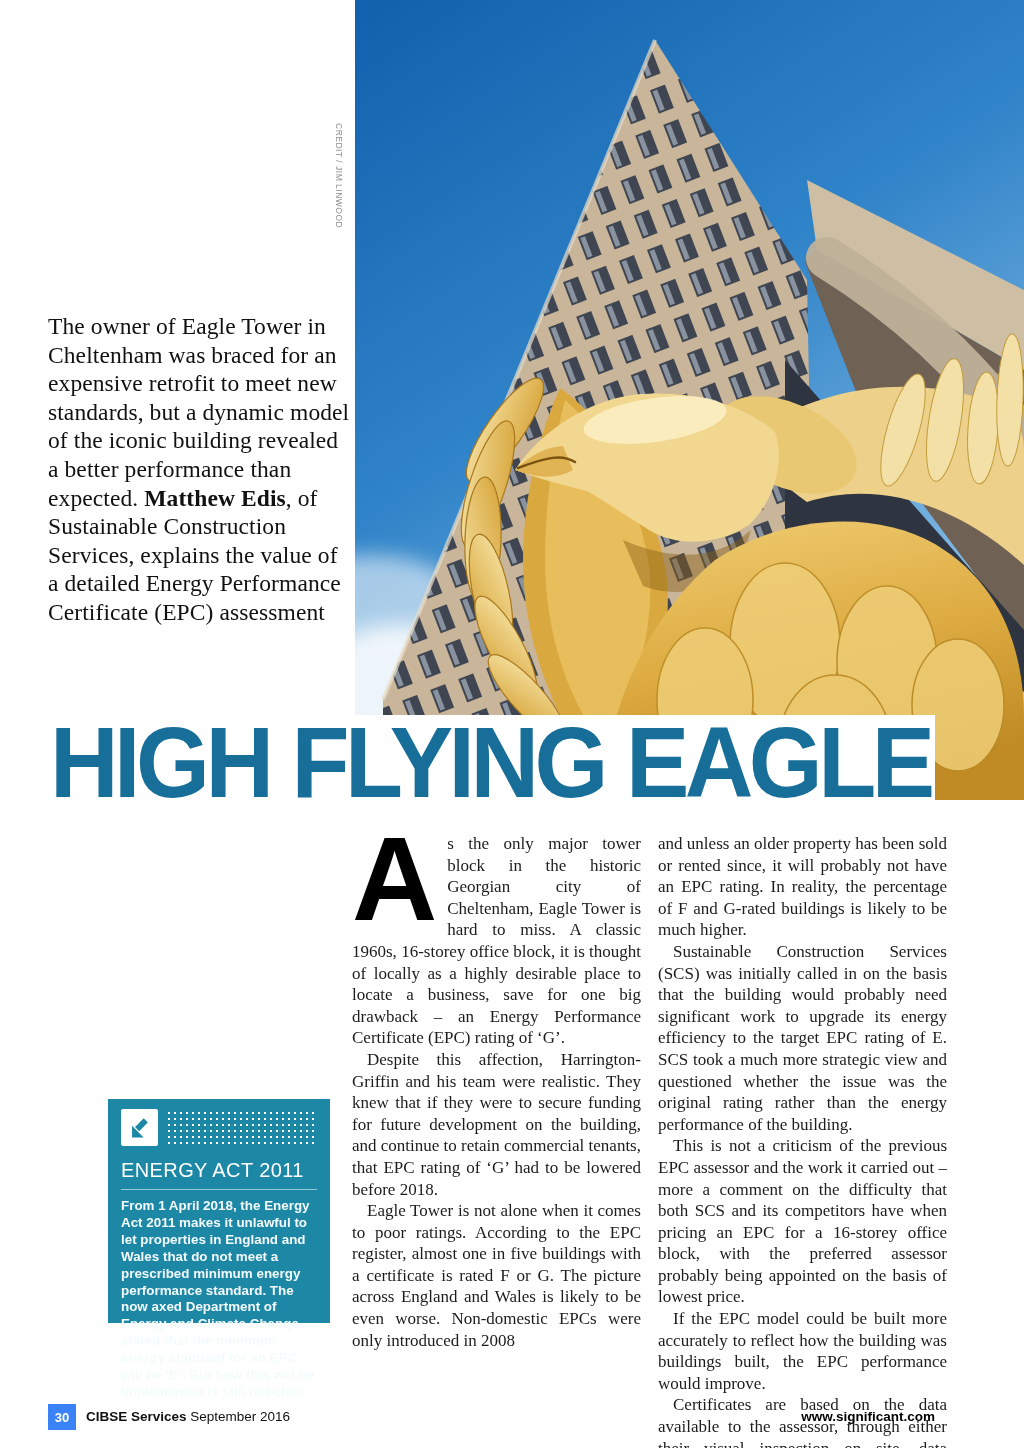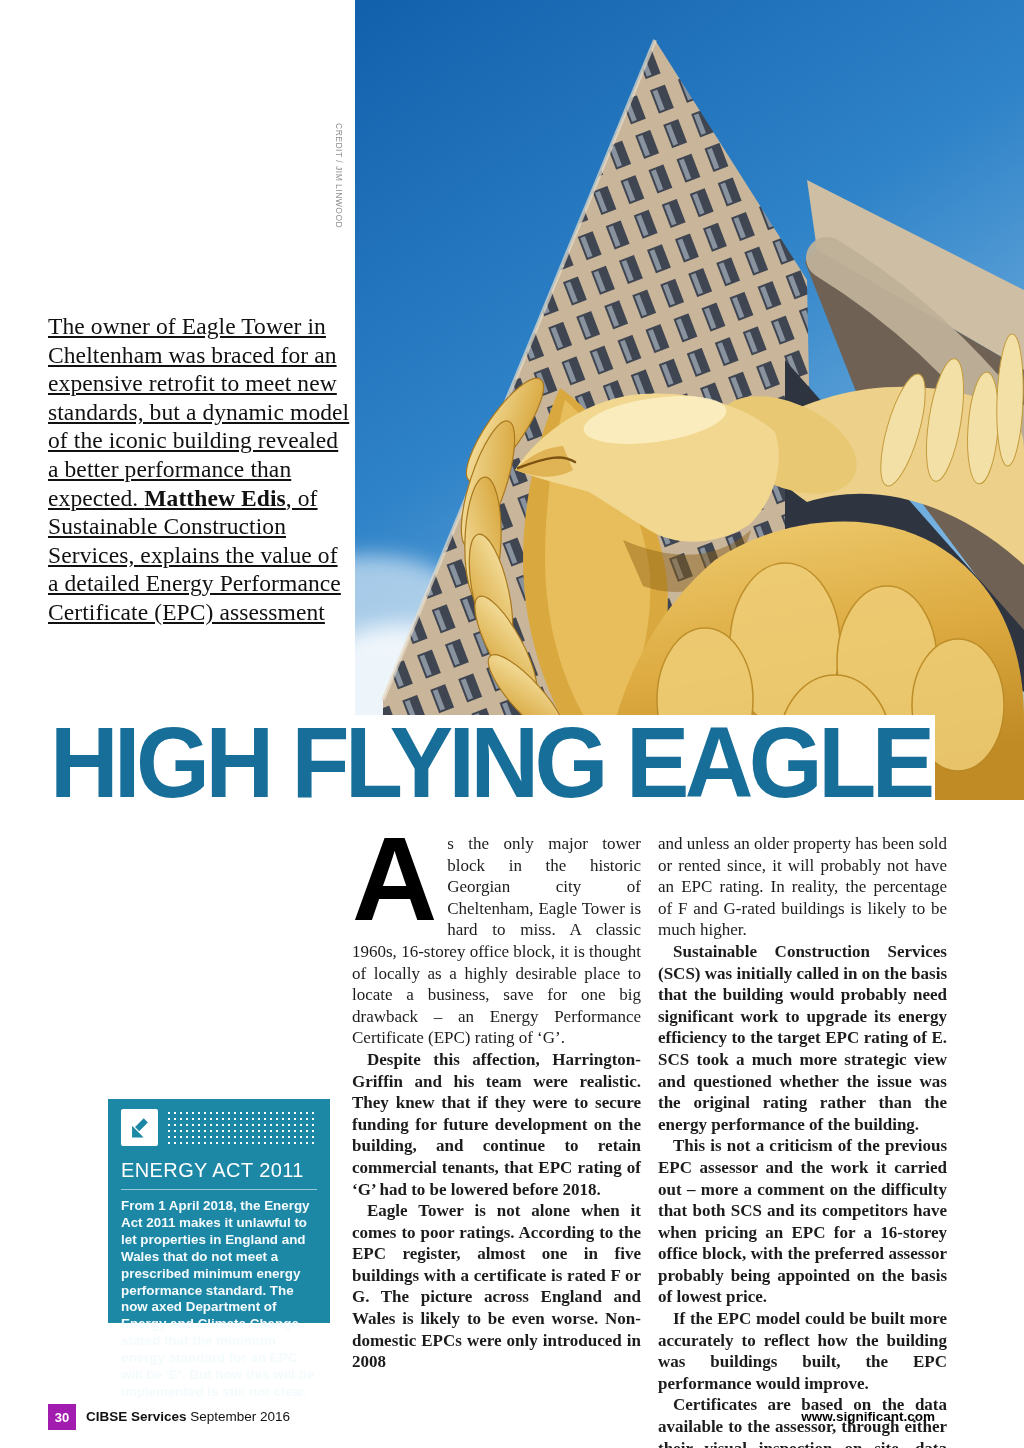--- a/index.html
+++ b/index.html
@@ -13,38 +13,38 @@
   .photo svg{display:block;}
   .white-band{position:absolute; left:0; top:715px; width:580px; height:85px; background:#ffffff;}
   .credit{
     position:absolute; left:334px; top:123px; height:120px;
     writing-mode:vertical-rl; font-family:"Liberation Sans",sans-serif;
     font-size:8.5px; letter-spacing:.5px; color:#8f8f8f; white-space:nowrap;
   }
   
   .intro{
     position:absolute; left:48px; top:312px; width:304px;
-    font-size:23.5px; line-height:28.6px; color:#111; letter-spacing:.1px;text-decoration:underline;
+    font-size:23.5px; line-height:28.6px; color:#111; letter-spacing:.1px;
   }
   .intro b{font-weight:bold;}
   
   .headline{
     position:absolute; left:50px; top:712px; width:900px;
     font-family:"Liberation Sans",sans-serif; font-weight:bold;
     font-size:95px; line-height:95px; letter-spacing:-4.5px;
     transform:scaleY(1.06); transform-origin:left top;
     color:#176E99; white-space:nowrap;
   }
   
   .col{
     position:absolute; top:833px; width:289px;
     font-size:17px; line-height:21.6px; text-align:justify; color:#1c1c1c;
   }
   .col p{margin:0;}
-  .col p.indent{text-indent:15px;font-weight:bold;}
+  .col p.indent{text-indent:15px;}
   .col1{left:352px;}
   .col2{left:658px;}
   .dropcap{
     float:left; font-family:"Liberation Sans",sans-serif; font-weight:bold;
     font-size:118px; line-height:86px; height:87px; margin:3px 10px 0 0; color:#000;
   }
   
   .factbox{
     position:absolute; left:108px; top:1099px; width:222px; height:224px;
     background:#1D87A6; box-sizing:border-box; padding:10px 13px;
@@ -55,21 +55,21 @@
     display:flex; align-items:center; justify-content:center;}
   .dots{flex:1; height:38px; margin-top:1px;
     background-image:radial-gradient(circle, #ffffff 1.05px, rgba(255,255,255,0) 1.3px);
     background-size:6px 6px;}
   .fact-title{font-size:20px; font-weight:400; letter-spacing:.4px; margin-top:6px;}
   .fact-rule{border:0; border-top:1px solid rgba(255,255,255,.55); margin:7px 0 8px 0;}
   .fact-body{font-size:13.4px; line-height:16.9px; font-weight:bold; color:#f4fbfd;}
   
   .footer{position:absolute; left:0; top:1402px; width:1024px; height:30px;
     font-family:"Liberation Sans",sans-serif; font-size:13.5px; color:#111;}
-  .pagenum{position:absolute; left:48px; top:2px; width:28px; height:26px; background:#a21caf;
+  .pagenum{position:absolute; left:48px; top:2px; width:28px; height:26px; background:#3b82f6;
     color:#fff; font-weight:bold; font-size:13px; display:flex; align-items:center; justify-content:center;}
   .journal{position:absolute; left:86px; top:7px;}
   .journal b{font-weight:bold;}
   .website{position:absolute; right:89px; top:7px; font-weight:bold; color:#000; text-decoration:none;}
 </style>
 </head>
 <body>
 
 <div class="page">
 

